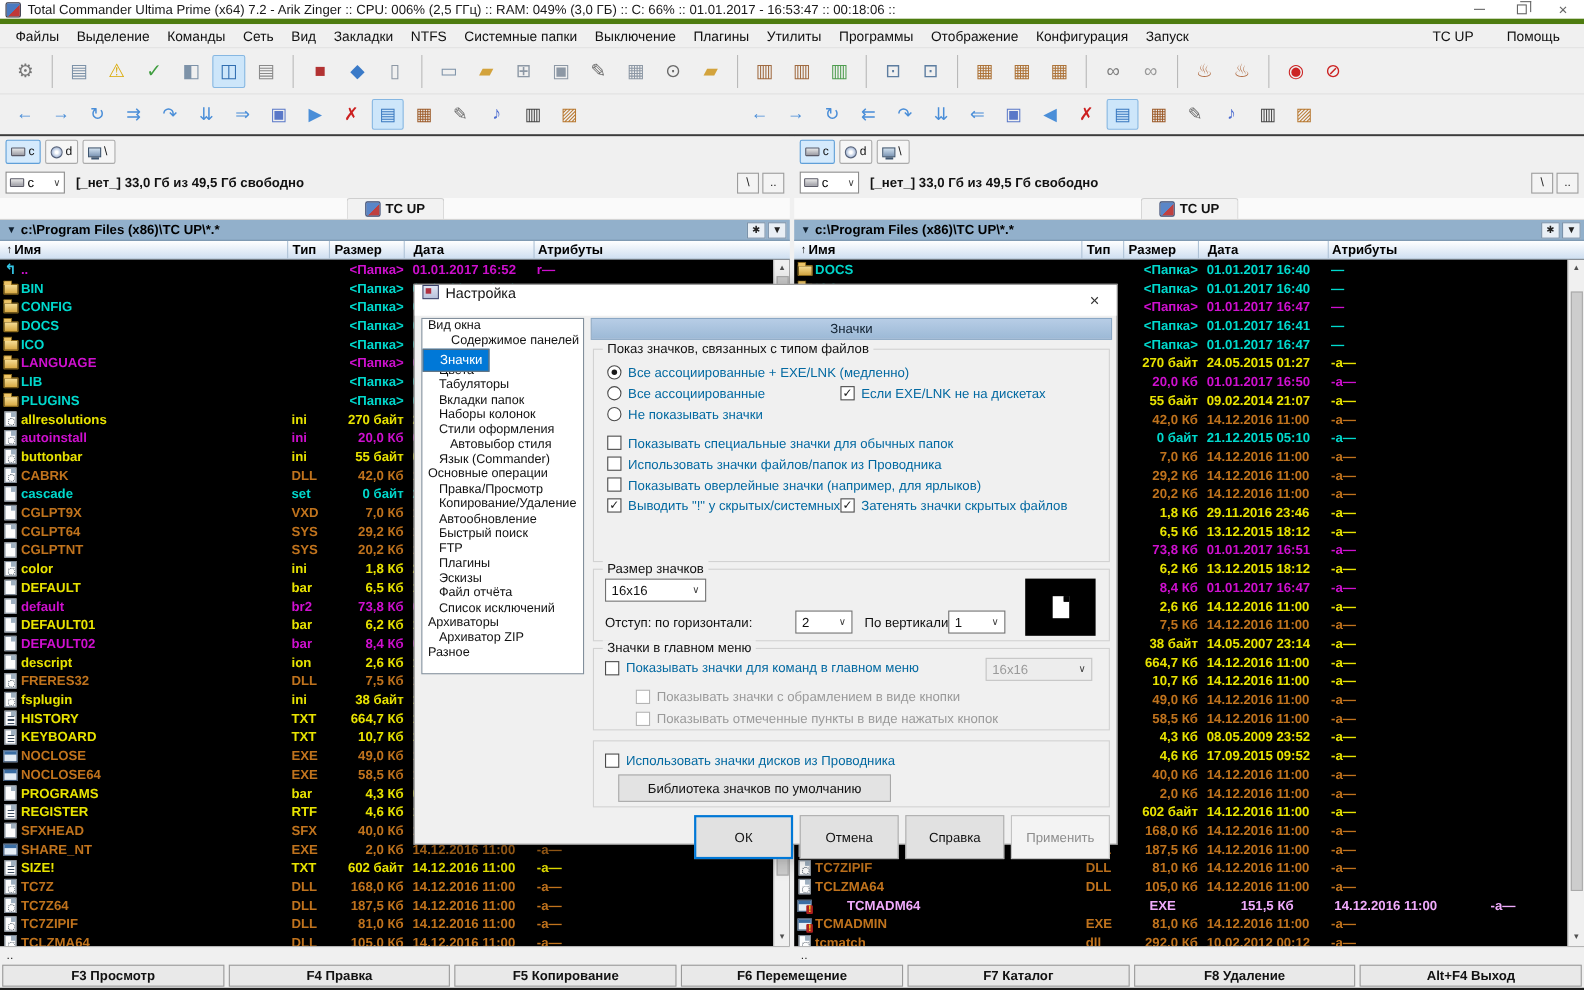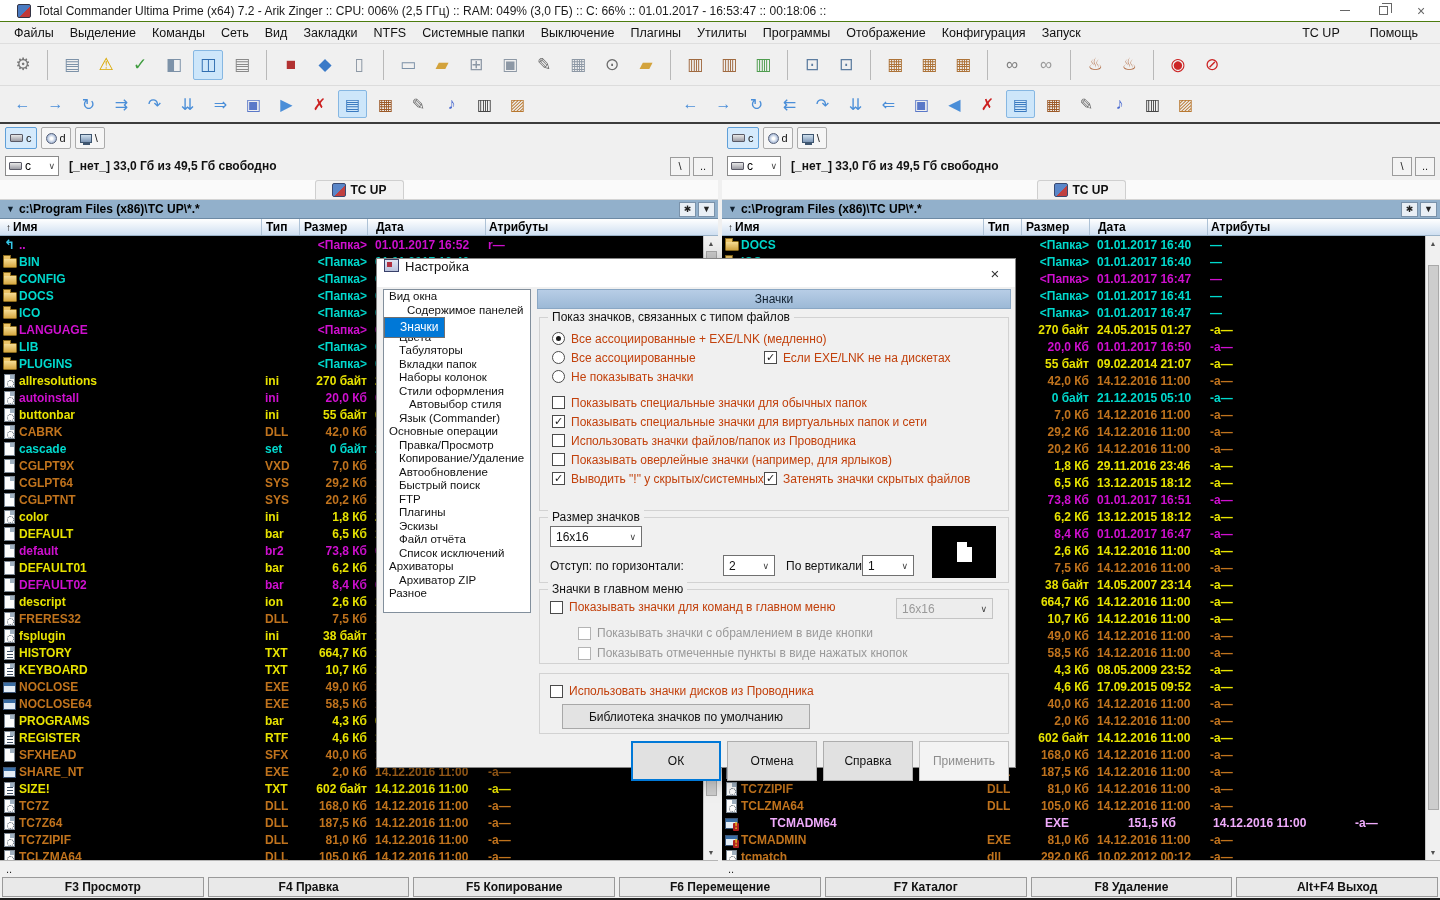--- a/index.html
+++ b/index.html
@@ -1,21 +1,21 @@
 <!DOCTYPE html>
 <html><head>
 <meta charset="utf-8">
 <style>
   *{box-sizing:border-box;margin:0;padding:0}
   html,body{width:1440px;height:900px;overflow:hidden}
   body{font-family:"Liberation Sans","DejaVu Sans",sans-serif;background:#f0f0f0;-webkit-user-select:none}
   .screen{position:relative;width:1440px;height:900px;background:#f0f0f0;overflow:hidden}
 
   
-  .titlebar{height:22px;background:#ffffff;display:flex;align-items:center;padding-left:17px;font-size:12px;color:#1a1a1a;border-bottom:1px solid #4d7c0f}
+  .titlebar{height:22px;background:#ffffff;display:flex;align-items:center;padding-left:5px;font-size:12px;color:#1a1a1a;border-bottom:5px solid #4d7c0f}
   .appico{width:14px;height:14px;border-radius:2px;border:1px solid #334;background:linear-gradient(135deg,#4a7ac0 55%,#c03838 55%);flex:none;margin-right:6px}
   .t-title{white-space:nowrap;overflow:hidden}
   .wcontrols{margin-left:auto;display:flex;height:100%}
   .wc{width:38px;display:flex;align-items:center;justify-content:center;color:#666}
   .wc-min i{display:block;width:10px;border-bottom:1px solid #666}
   .wc-rest i{display:block;width:9px;height:9px;border:1px solid #666;position:relative;background:#fff}
   .wc-rest i::before{content:"";position:absolute;left:2px;top:-4px;width:9px;height:9px;border:1px solid #666;border-left:none;border-bottom:none}
   .wc-close{font-size:14px}
 
   
@@ -123,21 +123,21 @@
 
   .gb{position:absolute;border:1px solid #d2d2d2}
   .gt{position:absolute;top:-8px;left:8px;background:#f0f0f0;padding:0 4px;font-size:12px;color:#111;white-space:nowrap}
 
   .g1{left:2px;top:28px;width:470px;height:194px}
   .g1rows{padding:11px 10px 0 12px}
   .g1row{display:flex;align-items:center;height:19px}
   .g1row .fixw{width:212px;flex:none}
   .g1gap{height:7px}
 
-  .ctl{display:inline-flex;align-items:center;gap:6px;font-size:12px;color:#c2410c;white-space:nowrap}
+  .ctl{display:inline-flex;align-items:center;gap:6px;font-size:12px;color:#0369a1;white-space:nowrap}
   .ctl.dis{color:#9a9a9a}
   .rb{width:13px;height:13px;border:1px solid #4a4a4a;border-radius:50%;background:#fff;display:inline-flex;align-items:center;justify-content:center;flex:none}
   .rb.on::after{content:"";width:5px;height:5px;border-radius:50%;background:#1a1a1a}
   .cb{width:13px;height:13px;border:1px solid #4a4a4a;background:#fff;display:inline-flex;align-items:center;justify-content:center;flex:none;font:700 11px/1 "DejaVu Sans",sans-serif;color:#1a1a1a}
   .cb.on::after{content:"✓"}
   .ctl.dis .cb{border-color:#b4b4b4}
 
   .g2{left:2px;top:228px;width:470px;height:66px}
   .g3{left:2px;top:300px;width:470px;height:75px}
   .g4{left:2px;top:384px;width:470px;height:61px}
@@ -1268,21 +1268,21 @@
 
   <div class="dialog">
     <div class="dtitle">
       <span class="dlgico"></span>
       <span>Настройка</span>
       <span class="dclose">×</span>
     </div>
 
     <div class="dtree" id="dtree">
         <div class="titem" style="padding-left: 5px;">Вид окна</div>
-        <div class="titem" style="padding-left: 23px;">Содержимое панелей</div>
+        <div class="titem" style="padding-left: 5px; margin-left: 21px;">Содержимое панелей</div>
         <div class="titem sel" style="padding-left: 15px;">Значки</div>
         <div class="titem" style="padding-left: 15px;">Шрифты</div>
         <div class="titem" style="padding-left: 15px;">Цвета</div>
         <div class="titem" style="padding-left: 15px;">Табуляторы</div>
         <div class="titem" style="padding-left: 15px;">Вкладки папок</div>
         <div class="titem" style="padding-left: 15px;">Наборы колонок</div>
         <div class="titem" style="padding-left: 15px;">Стили оформления</div>
         <div class="titem" style="padding-left: 25px;">Автовыбор стиля</div>
         <div class="titem" style="padding-left: 15px;">Язык (Commander)</div>
         <div class="titem" style="padding-left: 5px;">Основные операции</div>
@@ -1330,26 +1330,20 @@
             </div>
             <div class="g1gap"></div>
             <div class="g1row">
               <span class="ctl">
                 <span class="cb"></span>
                 <span class="lbl">Показывать специальные значки для обычных папок</span>
               </span>
             </div>
             <div class="g1row">
               <span class="ctl">
-                <span class="cb on"></span>
-                <span class="lbl">Показывать специальные значки для виртуальных папок и сети</span>
-              </span>
-            </div>
-            <div class="g1row">
-              <span class="ctl">
                 <span class="cb"></span>
                 <span class="lbl">Использовать значки файлов/папок из Проводника</span>
               </span>
             </div>
             <div class="g1row">
               <span class="ctl">
                 <span class="cb"></span>
                 <span class="lbl">Показывать оверлейные значки (например, для ярлыков)</span>
               </span>
             </div>

